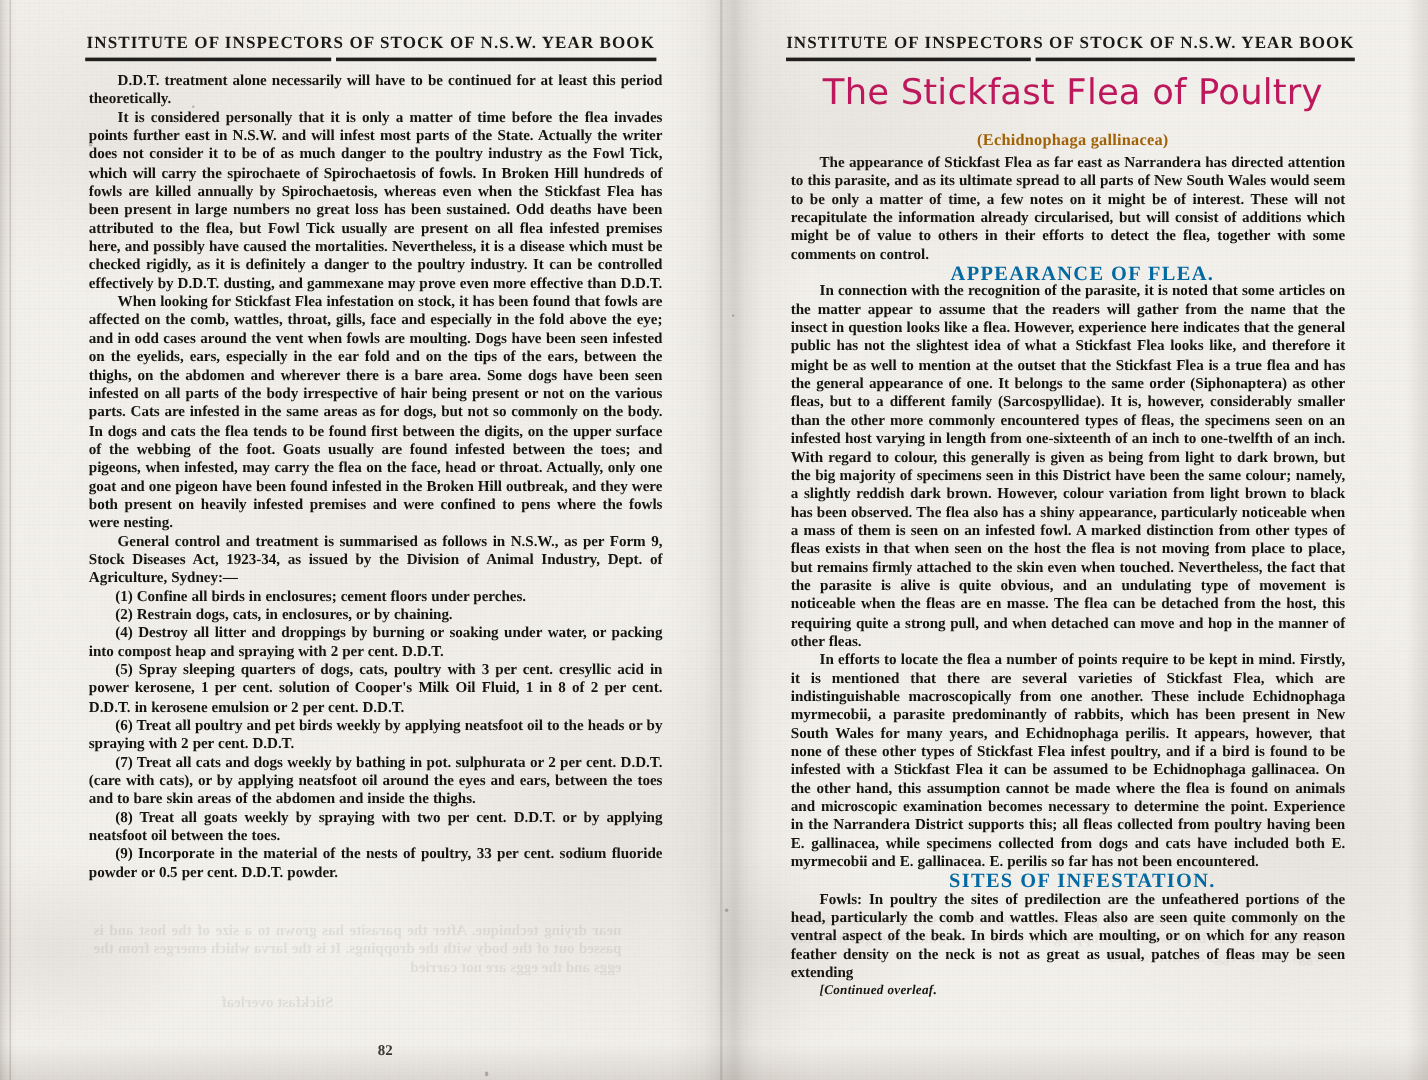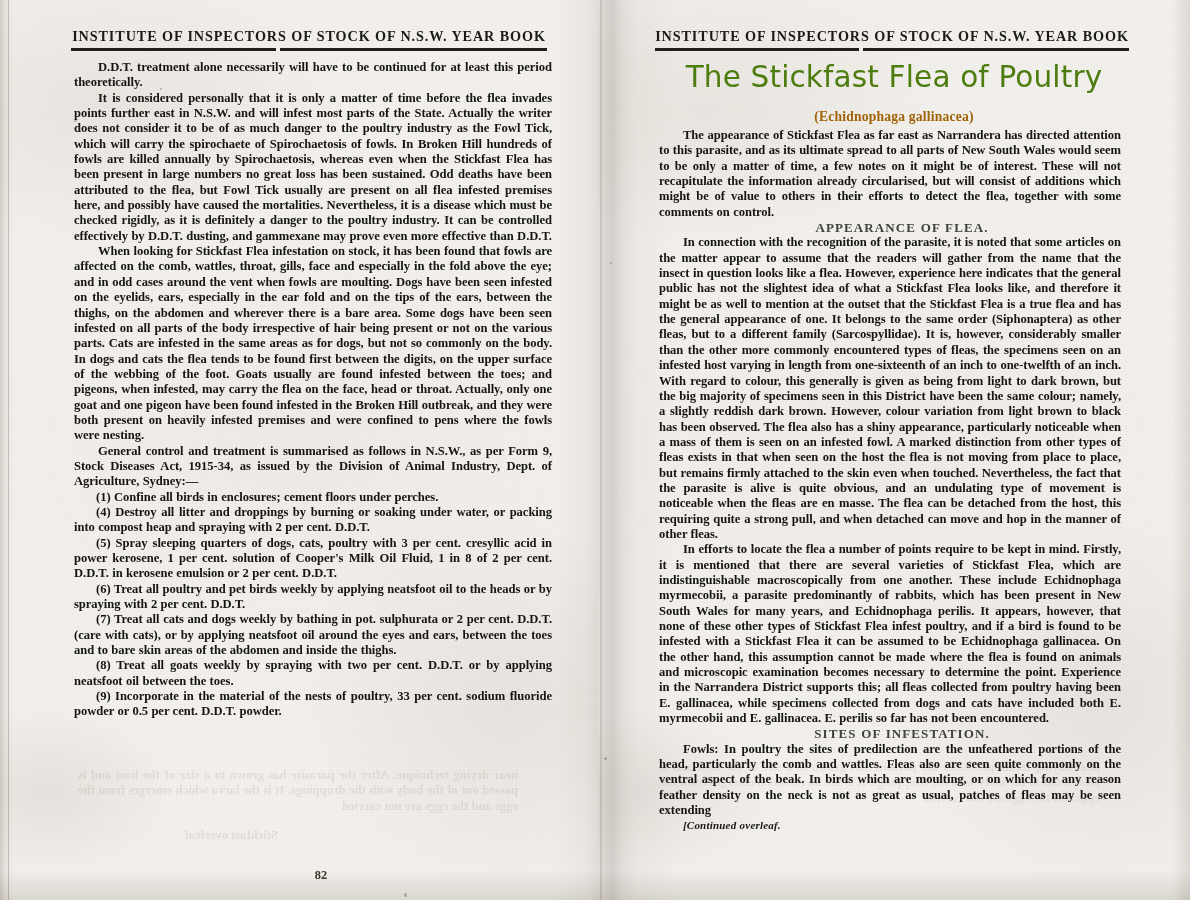--- a/index.html
+++ b/index.html
@@ -188,21 +188,21 @@
     left: 598px;
     top: 62px;
     width: 592px;
     text-align: center;
   }
   #article-title {
     font-family: "DejaVu Sans", "Liberation Sans", sans-serif;
     font-size: 29.5px;
     font-weight: 400;
     letter-spacing: .15px;
-    color: #4d7c0f;
+    color: #be185d;
     line-height: 1.08;
   }
   #article-subtitle {
     margin-top: 15px;
     font-family: "Liberation Serif", "DejaVu Serif", serif;
     font-size: 13.6px;
     font-weight: bold;
     color: #a16207;
     letter-spacing: .2px;
   }
@@ -211,25 +211,25 @@
     font-family: "Liberation Serif", "DejaVu Serif", serif;
     font-size: 13.8px;
     font-weight: bold;
     color: #19180f;
     letter-spacing: .15px;
   }
 
   .section-head {
     text-align: center;
     font-weight: bold;
-    font-size: 13px;
+    font-size: 17px;
     letter-spacing: 1.1px;
     margin: 4px 0 1px;
     text-indent: 0;
-    color: #404040;
+    color: #0369a1;
   }
 
   .runin { font-weight: 800; }
 
   .contd {
     text-align: left;
     font-style: italic;
     font-size: 11px;
     font-weight: bold;
     margin-top: 8px;
@@ -283,22 +283,23 @@
 
   <div class="page" id="page-left">
 
     <div class="running-head" id="rh-left">INSTITUTE OF INSPECTORS OF STOCK OF N.S.W. YEAR BOOK</div>
     <div class="head-rule" id="hr-left"></div>
 
     <div class="col" id="col-left">
       <p>D.D.T. treatment alone necessarily will have to be continued for at least this period theoretically.</p>
       <p>It is considered personally that it is only a matter of time before the flea invades points further east in N.S.W. and will infest most parts of the State. Actually the writer does not consider it to be of as much danger to the poultry industry as the Fowl Tick, which will carry the spirochaete of Spirochaetosis of fowls. In Broken Hill hundreds of fowls are killed annually by Spirochaetosis, whereas even when the Stickfast Flea has been present in large numbers no great loss has been sustained. Odd deaths have been attributed to the flea, but Fowl Tick usually are present on all flea infested premises here, and possibly have caused the mortalities. Nevertheless, it is a disease which must be checked rigidly, as it is definitely a danger to the poultry industry. It can be controlled effectively by D.D.T. dusting, and gammexane may prove even more effective than D.D.T.</p>
       <p>When looking for Stickfast Flea infestation on stock, it has been found that fowls are affected on the comb, wattles, throat, gills, face and especially in the fold above the eye; and in odd cases around the vent when fowls are moulting. Dogs have been seen infested on the eyelids, ears, especially in the ear fold and on the tips of the ears, between the thighs, on the abdomen and wherever there is a bare area. Some dogs have been seen infested on all parts of the body irrespective of hair being present or not on the various parts. Cats are infested in the same areas as for dogs, but not so commonly on the body. In dogs and cats the flea tends to be found first between the digits, on the upper surface of the webbing of the foot. Goats usually are found infested between the toes; and pigeons, when infested, may carry the flea on the face, head or throat. Actually, only one goat and one pigeon have been found infested in the Broken Hill outbreak, and they were both present on heavily infested premises and were confined to pens where the fowls were nesting.</p>
-      <p>General control and treatment is summarised as follows in N.S.W., as per Form 9, Stock Diseases Act, 1915-34, as issued by the Division of Animal Industry, Dept. of Agriculture, Sydney:—</p>
+      <p>General control and treatment is summarised as follows in N.S.W., as per Form 9, Stock Diseases Act, 1923-34, as issued by the Division of Animal Industry, Dept. of Agriculture, Sydney:—</p>
       <p class="hang">(1) Confine all birds in enclosures; cement floors under perches.</p>
+      <p class="hang">(2) Restrain dogs, cats, in enclosures, or by chaining.</p>
       <p class="hang">(4) Destroy all litter and droppings by burning or soaking under water, or packing into compost heap and spraying with 2 per cent. D.D.T.</p>
       <p class="hang">(5) Spray sleeping quarters of dogs, cats, poultry with 3 per cent. cresyllic acid in power kerosene, 1 per cent. solution of Cooper's Milk Oil Fluid, 1 in 8 of 2 per cent. D.D.T. in kerosene emulsion or 2 per cent. D.D.T.</p>
       <p class="hang">(6) Treat all poultry and pet birds weekly by applying neatsfoot oil to the heads or by spraying with 2 per cent. D.D.T.</p>
       <p class="hang">(7) Treat all cats and dogs weekly by bathing in pot. sulphurata or 2 per cent. D.D.T. (care with cats), or by applying neatsfoot oil around the eyes and ears, between the toes and to bare skin areas of the abdomen and inside the thighs.</p>
       <p class="hang">(8) Treat all goats weekly by spraying with two per cent. D.D.T. or by applying neatsfoot oil between the toes.</p>
       <p class="hang">(9) Incorporate in the material of the nests of poultry, 33 per cent. sodium fluoride powder or 0.5 per cent. D.D.T. powder.</p>
     </div>
 
     <div class="showthrough" id="ghost-left">near drying technique. After the parasite has grown to a size of the host and is passed out of the body with the droppings. It is the larva which emerges from the eggs and the eggs are not carried</div>
     <div class="showthrough" id="ghost-left2">Stickfast overleaf</div>

